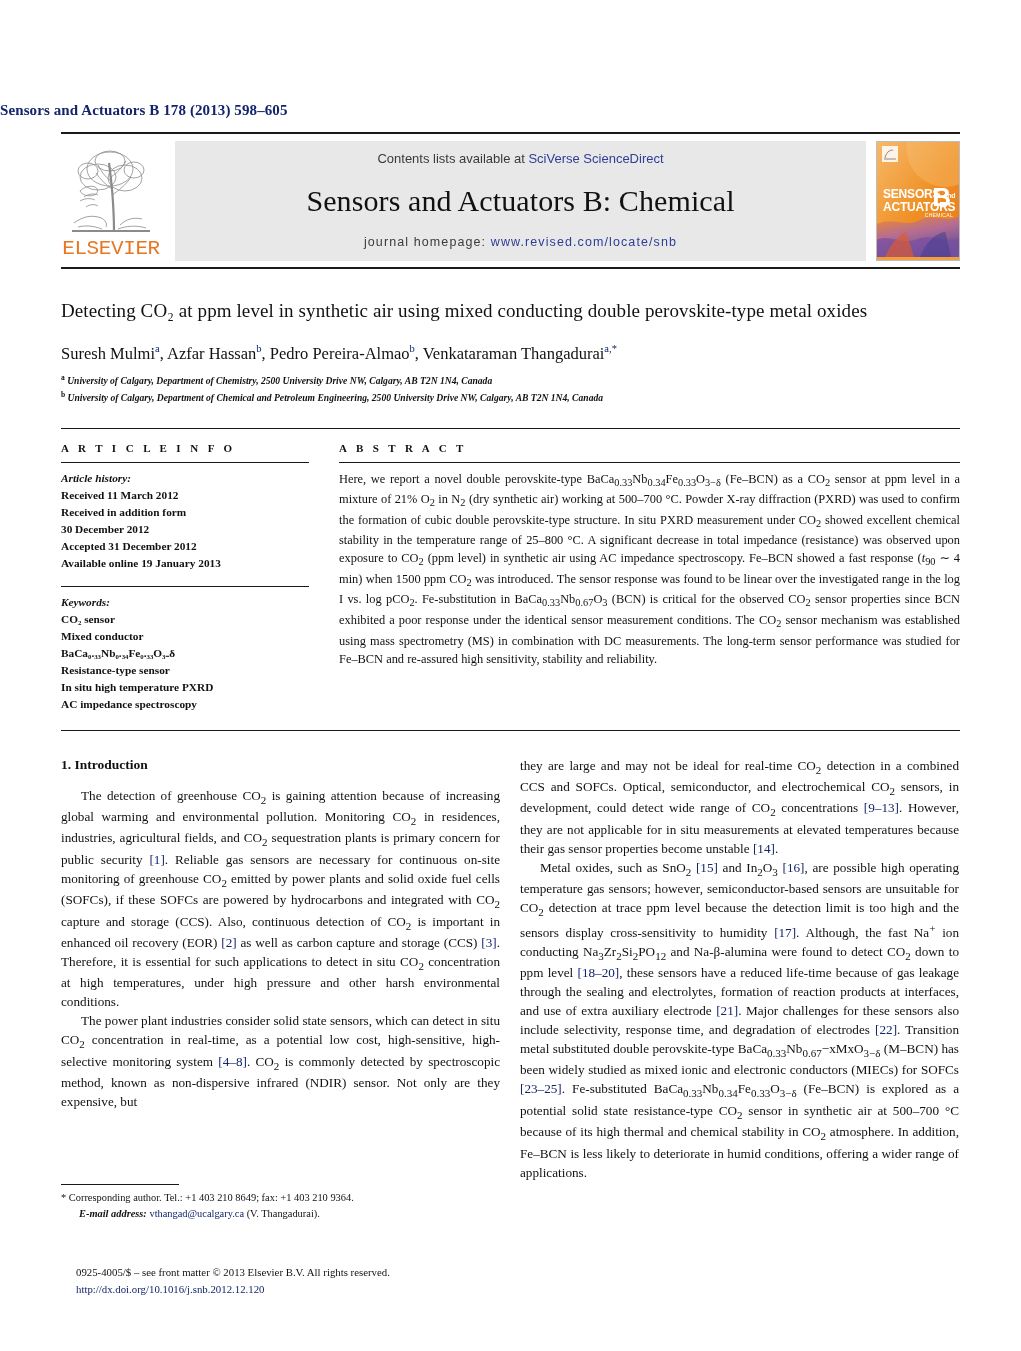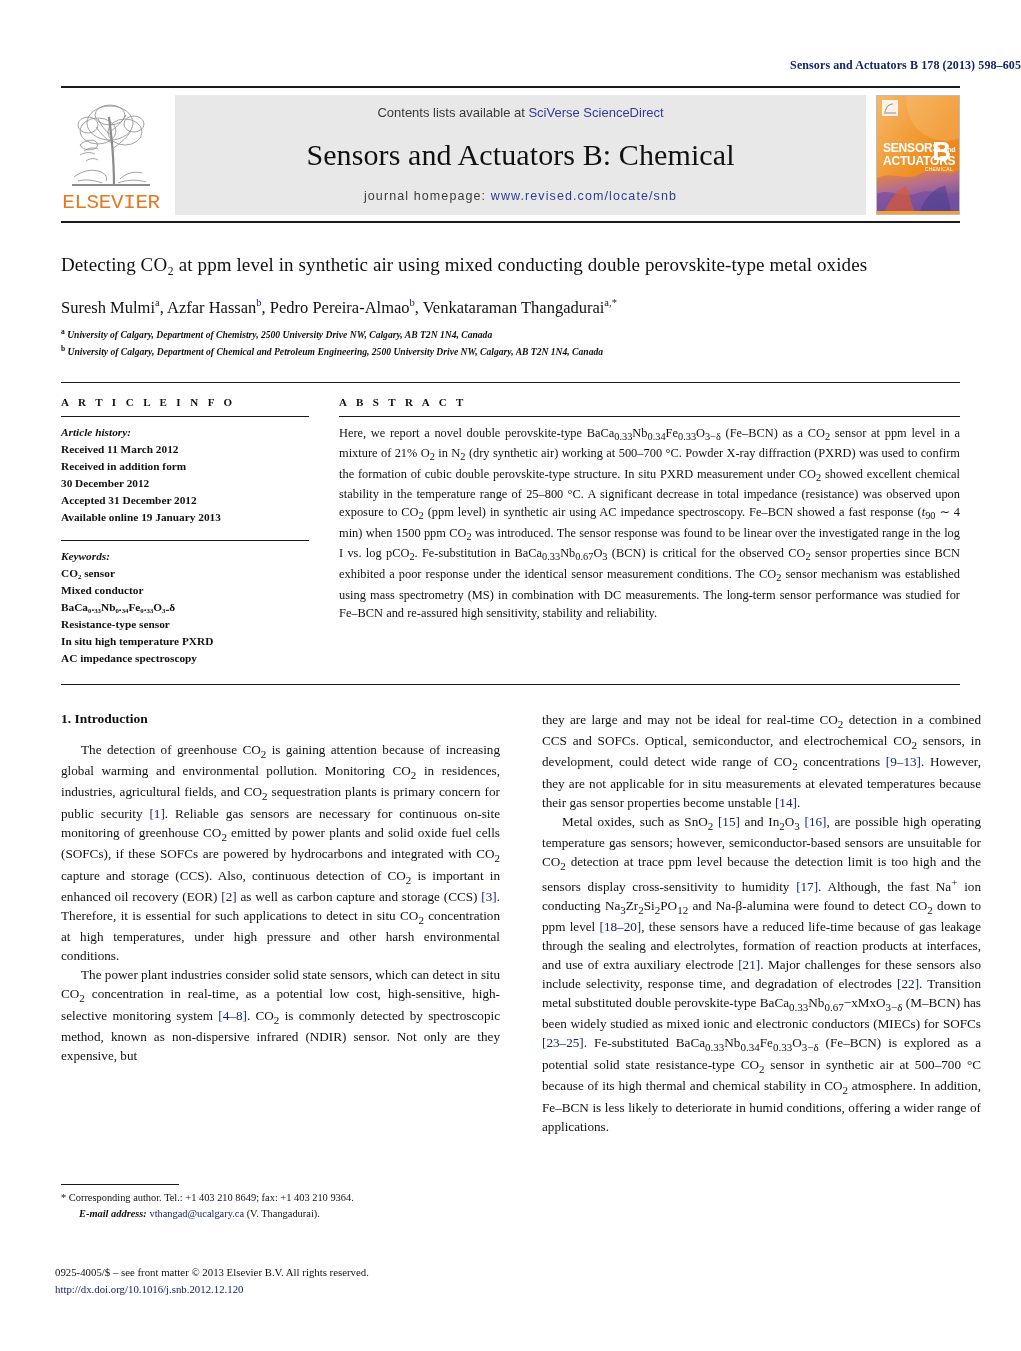--- a/index.html
+++ b/index.html
@@ -11,26 +11,26 @@
     width: 1021px; height: 1351px;
     font-family: "Liberation Serif", "DejaVu Serif", serif;
     color: #000;
     position: relative;
     overflow: hidden;
   }
   .page { position: relative; width: 1021px; height: 1351px; padding: 0; }
 
   
   .runhead {
-    text-align: right;
-    font-family: "Liberation Serif", serif;
-    font-size: 12px;
+    text-align: left;
+    font-family: "Liberation Serif", serif;
+    font-size: 15px;
     font-weight: bold;
     color: #12246b;
-    padding-top: 58px;
+    padding-top: 102px;
     letter-spacing: .1px;
   }
 
   
   .masthead-wrap {
     margin: 13px 61px 0 61px;
     border-top: 2.5px solid #1a1a1a;
     padding-top: 7px;
   }
   .masthead {
@@ -191,21 +191,21 @@
     color:#111;
   }
   .info-rule-bot { margin: 16px 61px 0 61px; border-top: 1px solid #1a1a1a; }
 
   
   .body2col {
     display: flex;
     margin: 26px 61px 0 61px;
   }
   .bcol { width: 439px; flex: 0 0 439px; }
-  .bcol.right { margin-left: 42px; }
+  .bcol.right { margin-left: 20px; }
   h2.sechead {
     font-family: "Liberation Serif", serif;
     font-size: 13.5px;
     font-weight: bold;
     margin: 0 0 14px 0;
     color: #111;
   }
   p.body {
     font-family: "Liberation Serif", serif;
     font-size: 13.2px;
@@ -230,21 +230,21 @@
   .fn {
     font-family: "Liberation Serif", serif;
     font-size: 10.4px;
     line-height: 1.5;
     color: #111;
   }
   .fn .ital { font-style: italic; font-weight:bold;}
   .fn a, .link { color: #12246b; text-decoration: none; }
   .issn {
     position: absolute;
-    left: 55px;
+    left: 76px;
     top: 1264px;
     width: 470px;
     font-family: "Liberation Serif", serif;
     font-size: 10.8px;
     line-height: 1.55;
     color: #111;
   }
   .issn .doi { color: #12246b; }
 </style>
 </head>

